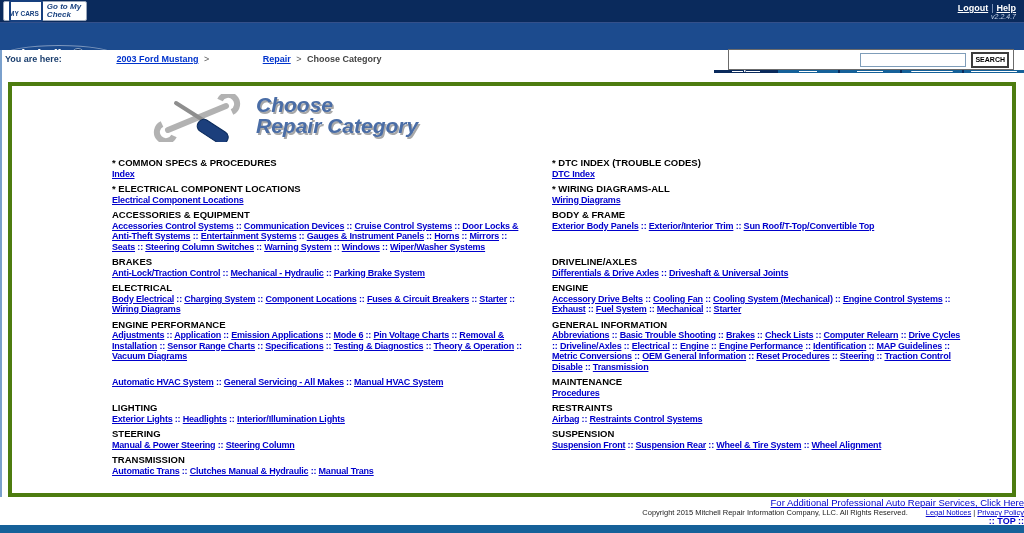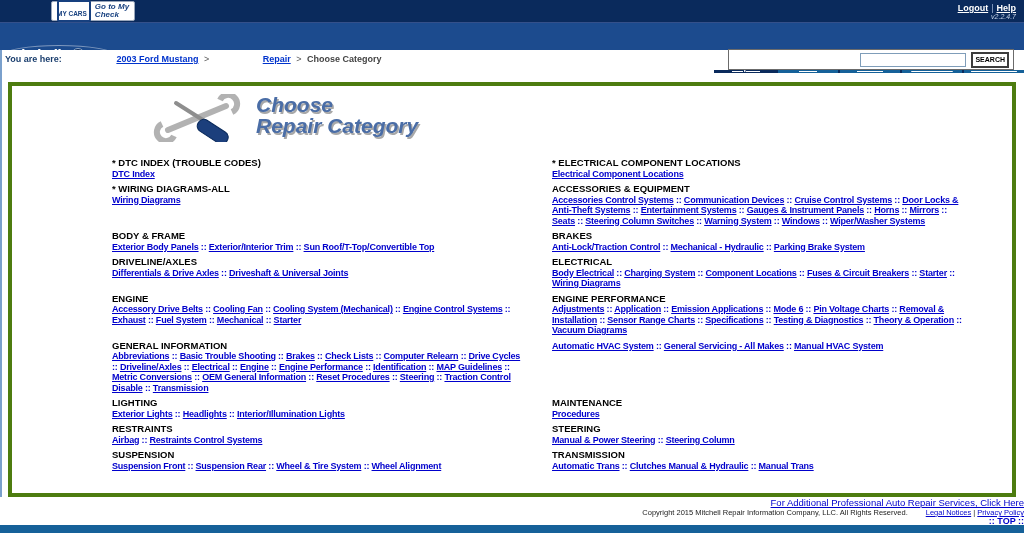--- a/index.html
+++ b/index.html
@@ -4,21 +4,21 @@
 <style>
   * { margin:0; padding:0; box-sizing:border-box; }
   html,body { width:1024px; height:533px; overflow:hidden; background:#fff;
               font-family:"Liberation Sans", sans-serif; position:relative; }
 
   
   .topbar   { position:absolute; top:0; left:0; width:1024px; height:22px; background:#0a2a5c; }
   .logobar  { position:absolute; top:22px; left:0; width:1024px; height:28px; background:#1c4b8e; border-top:1px solid #34508a; }
 
   .mycars-btn { position:absolute; left:3px; top:1px; height:20px; background:#fff; border:1px solid #9aa7bb;
-                border-radius:2px; display:flex; align-items:center; gap:4px; padding:0 5px; cursor:pointer;margin-left:48px; }
+                border-radius:2px; display:flex; align-items:center; gap:4px; padding:0 5px; cursor:pointer; }
   .mini-plate { border:2px solid #17407f; border-radius:2px; padding:0 2px; text-align:center; }
   .mini-plate .plate-top { height:3px; border-bottom:1px solid #17407f; margin:0 -2px 1px -2px; background:#dfe6f2; }
   .mini-plate .plate-text { font-size:6.5px; font-weight:bold; color:#17407f; line-height:7px; letter-spacing:0; }
   .garage-label { font-size:8px; font-weight:bold; font-style:italic; color:#17407f; line-height:8px; }
 
   .logout-help { position:absolute; right:8px; top:3px; font-size:9px; font-weight:bold; color:#fff; }
   .logout-help a { color:#fff; text-decoration:underline; cursor:pointer; }
   .logout-help .pipe { color:#9fb3d4; margin:0 3px; font-weight:normal; }
   .version { position:absolute; right:8px; top:13px; font-size:7px; font-style:italic; color:#c9d6ea; }
 
@@ -139,20 +139,24 @@
       <line x1="24" y1="9" x2="54" y2="28" stroke="#8e8e8e" stroke-width="4" stroke-linecap="round"></line>
       <rect x="50" y="23" width="34" height="13" rx="6" transform="rotate(33 50 23)" fill="#1c3f7c" stroke="#0a2a5c" stroke-width="1"></rect>
     </svg>
     <div class="title-text">
       <div>Choose</div>
       <div>Repair Category</div>
     </div>
   </div>
   <div class="category-grid">
       <div class="cat-cell">
+        <div class="cat-title">* COMMON SPECS &amp; PROCEDURES</div>
+        <div class="cat-links"><a class="cat-link">Index</a></div>
+      </div>
+      <div class="cat-cell">
         <div class="cat-title">* DTC INDEX (TROUBLE CODES)</div>
         <div class="cat-links"><a class="cat-link">DTC Index</a></div>
       </div>
       <div class="cat-cell">
         <div class="cat-title">* ELECTRICAL COMPONENT LOCATIONS</div>
         <div class="cat-links"><a class="cat-link">Electrical Component Locations</a></div>
       </div>
       <div class="cat-cell">
         <div class="cat-title">* WIRING DIAGRAMS-ALL</div>
         <div class="cat-links"><a class="cat-link">Wiring Diagrams</a></div>
@@ -186,26 +190,26 @@
         <div class="cat-links"><a class="cat-link">Adjustments</a><span class="sep"> :: </span><a class="cat-link">Application</a><span class="sep"> :: </span><a class="cat-link">Emission Applications</a><span class="sep"> :: </span><a class="cat-link">Mode 6</a><span class="sep"> :: </span><a class="cat-link">Pin Voltage Charts</a><span class="sep"> :: </span><a class="cat-link">Removal &amp; Installation</a><span class="sep"> :: </span><a class="cat-link">Sensor Range Charts</a><span class="sep"> :: </span><a class="cat-link">Specifications</a><span class="sep"> :: </span><a class="cat-link">Testing &amp; Diagnostics</a><span class="sep"> :: </span><a class="cat-link">Theory &amp; Operation</a><span class="sep"> :: </span><a class="cat-link">Vacuum Diagrams</a></div>
       </div>
       <div class="cat-cell">
         <div class="cat-title">GENERAL INFORMATION</div>
         <div class="cat-links"><a class="cat-link">Abbreviations</a><span class="sep"> :: </span><a class="cat-link">Basic Trouble Shooting</a><span class="sep"> :: </span><a class="cat-link">Brakes</a><span class="sep"> :: </span><a class="cat-link">Check Lists</a><span class="sep"> :: </span><a class="cat-link">Computer Relearn</a><span class="sep"> :: </span><a class="cat-link">Drive Cycles</a><span class="sep"> :: </span><a class="cat-link">Driveline/Axles</a><span class="sep"> :: </span><a class="cat-link">Electrical</a><span class="sep"> :: </span><a class="cat-link">Engine</a><span class="sep"> :: </span><a class="cat-link">Engine Performance</a><span class="sep"> :: </span><a class="cat-link">Identification</a><span class="sep"> :: </span><a class="cat-link">MAP Guidelines</a><span class="sep"> :: </span><a class="cat-link">Metric Conversions</a><span class="sep"> :: </span><a class="cat-link">OEM General Information</a><span class="sep"> :: </span><a class="cat-link">Reset Procedures</a><span class="sep"> :: </span><a class="cat-link">Steering</a><span class="sep"> :: </span><a class="cat-link">Traction Control Disable</a><span class="sep"> :: </span><a class="cat-link">Transmission</a></div>
       </div>
       <div class="cat-cell">
         <div class="cat-links"><a class="cat-link">Automatic HVAC System</a><span class="sep"> :: </span><a class="cat-link">General Servicing - All Makes</a><span class="sep"> :: </span><a class="cat-link">Manual HVAC System</a></div>
       </div>
       <div class="cat-cell">
+        <div class="cat-title">MAINTENANCE</div>
+        <div class="cat-links"><a class="cat-link">Procedures</a></div>
+      </div>
+      <div class="cat-cell">
         <div class="cat-title">LIGHTING</div>
         <div class="cat-links"><a class="cat-link">Exterior Lights</a><span class="sep"> :: </span><a class="cat-link">Headlights</a><span class="sep"> :: </span><a class="cat-link">Interior/Illumination Lights</a></div>
-      </div>
-      <div class="cat-cell">
-        <div class="cat-title">MAINTENANCE</div>
-        <div class="cat-links"><a class="cat-link">Procedures</a></div>
       </div>
       <div class="cat-cell">
         <div class="cat-title">RESTRAINTS</div>
         <div class="cat-links"><a class="cat-link">Airbag</a><span class="sep"> :: </span><a class="cat-link">Restraints Control Systems</a></div>
       </div>
       <div class="cat-cell">
         <div class="cat-title">STEERING</div>
         <div class="cat-links"><a class="cat-link">Manual &amp; Power Steering</a><span class="sep"> :: </span><a class="cat-link">Steering Column</a></div>
       </div>
       <div class="cat-cell">

